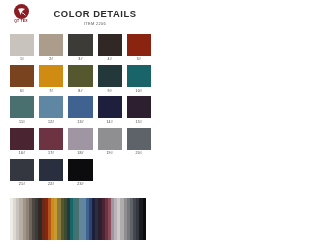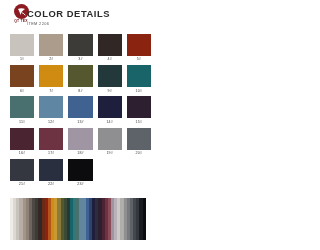--- a/index.html
+++ b/index.html
@@ -25,21 +25,21 @@
     width:15px;height:15px;border-radius:50%;
     background:#8c1c22;position:relative;
     display:flex;align-items:center;justify-content:center;
   }
   .logo-mark svg{display:block;}
   .logo-text{
     margin-top:1px;font-size:3.4px;letter-spacing:.25px;
     color:#6d1418;font-weight:700;line-height:1;
   }
   .title-block{
-    position:absolute;left:9px;right:0;top:9px;
+    position:absolute;left:16px;right:0;top:9px;text-align:center;
     padding-left:18px;
   }
   .title{
     font-size:9.4px;font-weight:700;color:#2b2b2b;
     letter-spacing:.55px;line-height:1;
   }
   .subtitle{
     margin-top:4px;font-size:3.9px;color:#555;
     letter-spacing:.35px;line-height:1;
   }

